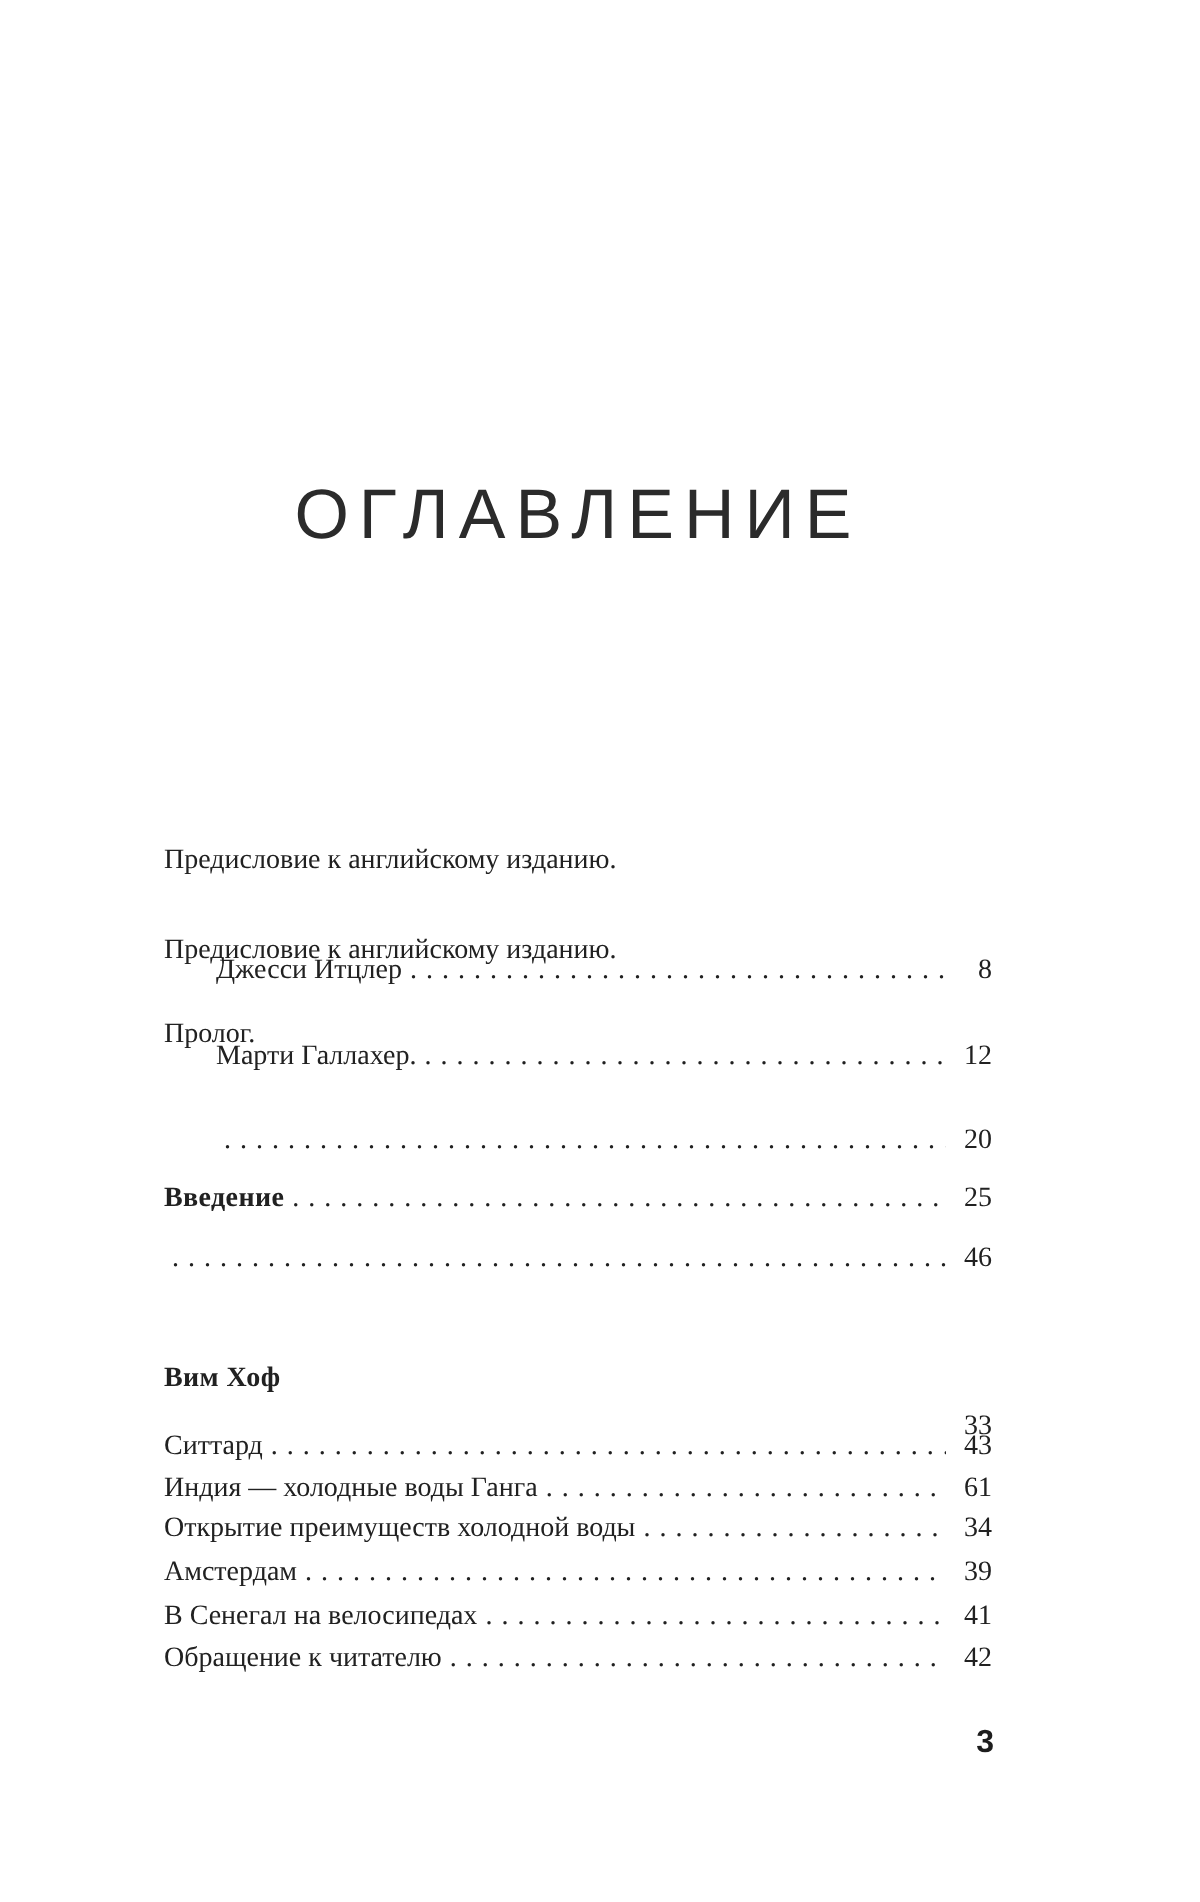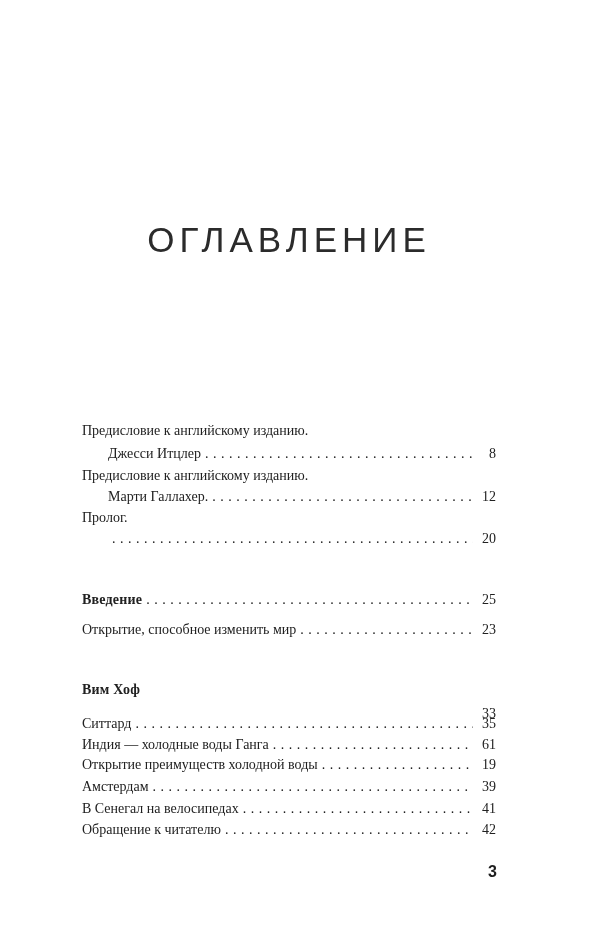--- a/index.html
+++ b/index.html
@@ -11,21 +11,21 @@
     position: relative;
     width: 600px;
     height: 951px;
     background: #ffffff;
     overflow: hidden;
     font-family: "Liberation Serif", serif;
     color: #212121;
   }
   .page-title {
     position: absolute;
-    top: 221px;
+    top: 239px;
     left: 82px;
     right: 104px;
     text-align: center;
     font-family: "Liberation Sans", sans-serif;
     font-weight: 300;
     font-size: 35px;
     line-height: 38px;
     letter-spacing: 5px;
     color: #2b2b2b;
     white-space: nowrap;
@@ -33,21 +33,21 @@
   .row {
     position: absolute;
     left: 82px;
     right: 104px;
     display: flex;
     font-size: 14px;
     line-height: 24px;
     white-space: nowrap;
     color: #212121;
   }
-  .row.indented { left: 108px; }
+  .row.indented { left: 108px; margin-top: 32px; }
   .row .t { flex: 0 0 auto; }
   .row.bold .t { font-weight: 700; letter-spacing: 0.2px; }
   .row .dots {
     flex: 1 1 0;
     overflow: hidden;
     margin-left: 4px;
     letter-spacing: 0.5px;
     color: #212121;
   }
   .row .pg {
@@ -121,47 +121,46 @@
       <span class="pg">20</span>
     </div>
 
     <div class="row r6 bold">
       <span class="t">Введение</span>
       <span class="dots">. . . . . . . . . . . . . . . . . . . . . . . . . . . . . . . . . . . . . . . . . . . . . . . . . . . . . . . . . . . . . . . . . . . . . . . . . . . . . . . . </span>
       <span class="pg">25</span>
     </div>
 
     <div class="row r7">
-      <span class="t">Открытие, способное изменить мир</span>
       <span class="dots">. . . . . . . . . . . . . . . . . . . . . . . . . . . . . . . . . . . . . . . . . . . . . . . . . . . . . . . . . . . . . . . . . . . . . . . . . . . . . . . . </span>
-      <span class="pg">23</span>
+      <span class="pg">46</span>
     </div>
 
     <div class="row r8 bold">
       <span class="t">Вим Хоф</span>
       <span class="dots">. . . . . . . . . . . . . . . . . . . . . . . . . . . . . . . . . . . . . . . . . . . . . . . . . . . . . . . . . . . . . . . . . . . . . . . . . . . . . . . . </span>
       <span class="pg">33</span>
     </div>
 
     <div class="row r9">
       <span class="t">Ситтард</span>
       <span class="dots">. . . . . . . . . . . . . . . . . . . . . . . . . . . . . . . . . . . . . . . . . . . . . . . . . . . . . . . . . . . . . . . . . . . . . . . . . . . . . . . . </span>
-      <span class="pg">35</span>
+      <span class="pg">43</span>
     </div>
 
     <div class="row r10">
       <span class="t">Индия — холодные воды Ганга</span>
       <span class="dots">. . . . . . . . . . . . . . . . . . . . . . . . . . . . . . . . . . . . . . . . . . . . . . . . . . . . . . . . . . . . . . . . . . . . . . . . . . . . . . . . </span>
       <span class="pg">61</span>
     </div>
 
     <div class="row r11">
       <span class="t">Открытие преимуществ холодной воды</span>
       <span class="dots">. . . . . . . . . . . . . . . . . . . . . . . . . . . . . . . . . . . . . . . . . . . . . . . . . . . . . . . . . . . . . . . . . . . . . . . . . . . . . . . . </span>
-      <span class="pg">19</span>
+      <span class="pg">34</span>
     </div>
 
     <div class="row r12">
       <span class="t">Амстердам</span>
       <span class="dots">. . . . . . . . . . . . . . . . . . . . . . . . . . . . . . . . . . . . . . . . . . . . . . . . . . . . . . . . . . . . . . . . . . . . . . . . . . . . . . . . </span>
       <span class="pg">39</span>
     </div>
 
     <div class="row r13">
       <span class="t">В Сенегал на велосипедах</span>

